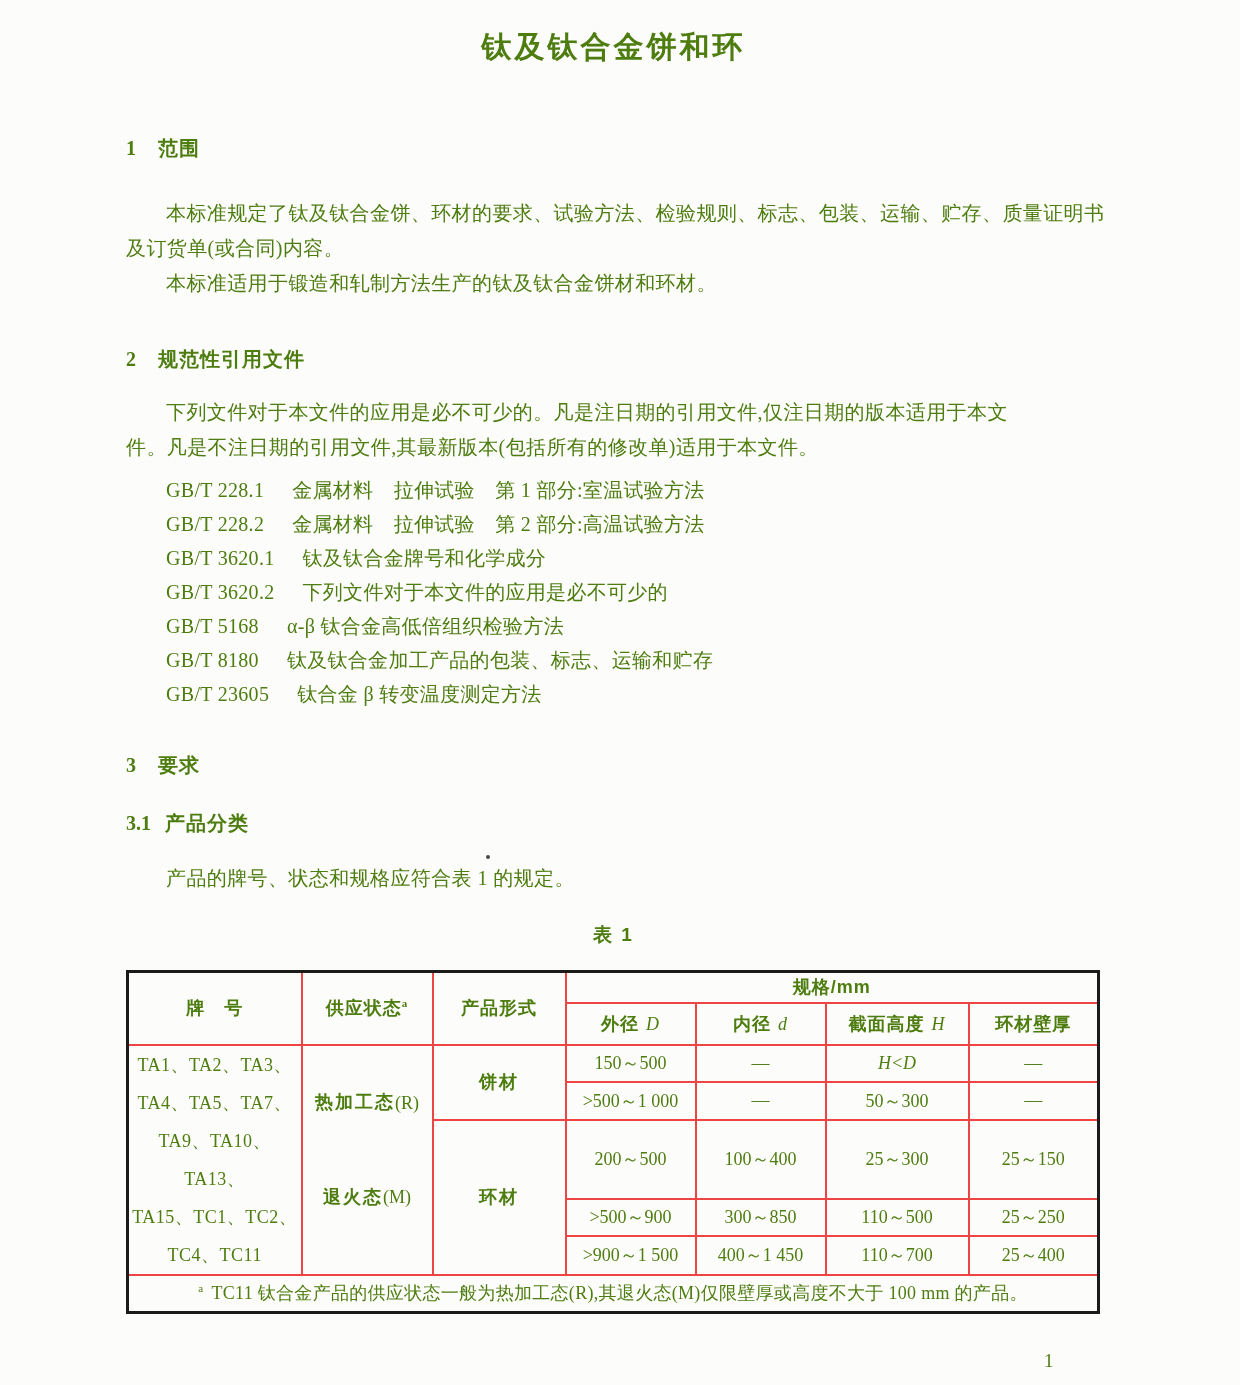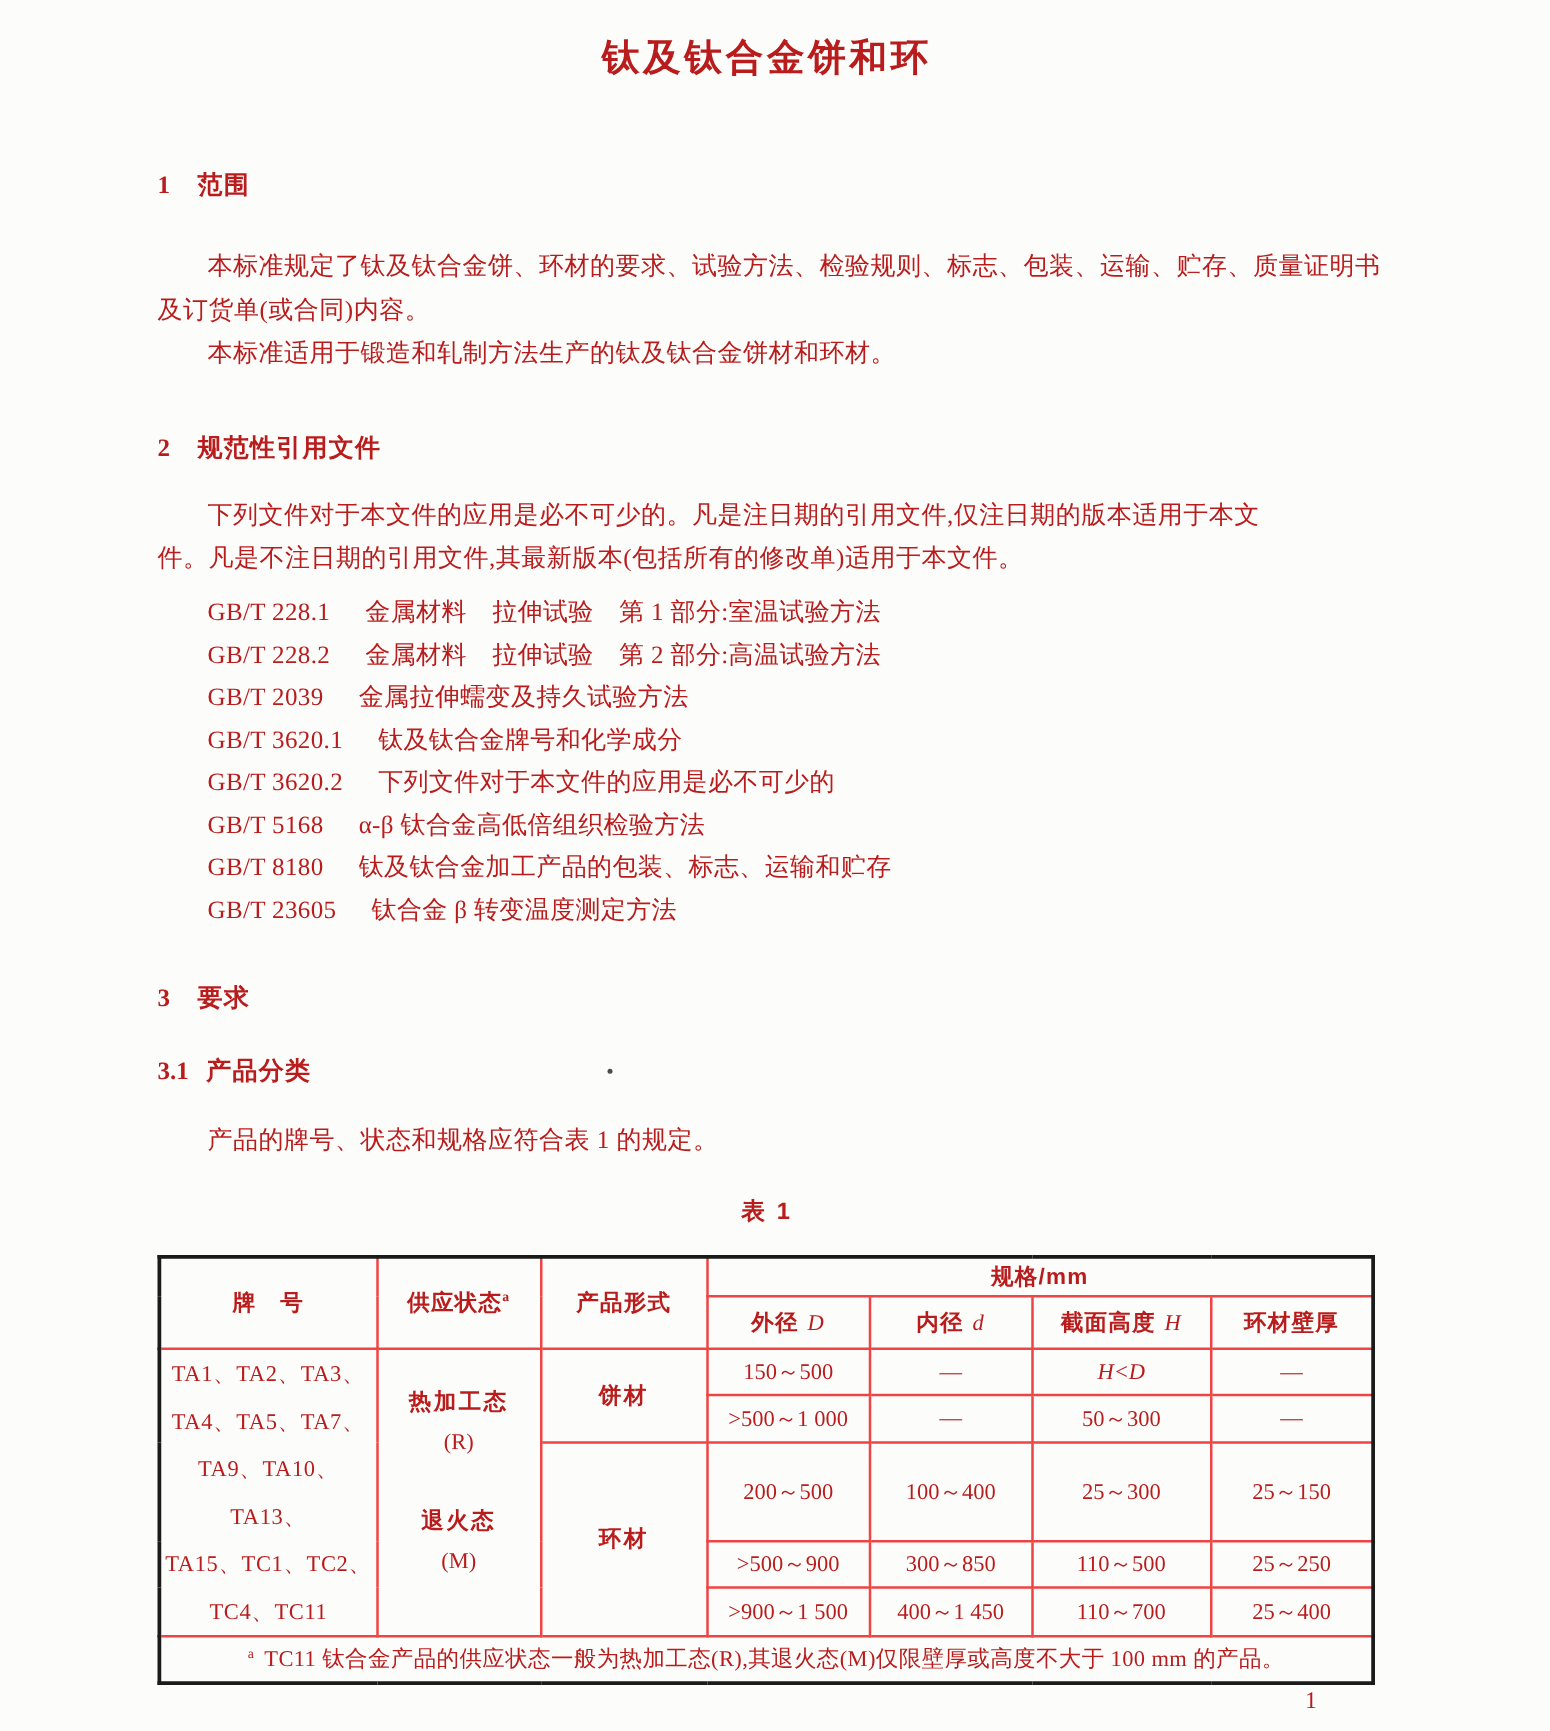--- a/index.html
+++ b/index.html
@@ -2,21 +2,21 @@
 <html><head>
 <meta charset="utf-8">
 <style>
   html, body { margin: 0; padding: 0; background: #e8e8e6; }
   .page {
     position: relative;
     width: 1240px;
     height: 1385px;
     margin: 0 auto;
     background: #fcfcfa;
-    color: #b91c1c;
+    color: #4d7c0f;
     box-sizing: border-box;
     padding: 14px 139px 0 126px;
     overflow: hidden;
     font-family: "Liberation Serif", "DejaVu Serif", serif;
   }
   .doc-title {
     margin-top: 14px;
     text-align: center;
     font-family: "Liberation Sans", "DejaVu Sans", sans-serif;
     font-weight: bold;
@@ -91,21 +91,21 @@
     font-weight: bold;
     font-size: 18px;
     letter-spacing: 1px;
   }
   td.hdr-bottom-thick { border-bottom: 2px solid #1b1b1b; }
   .hdr-sup { font-size: 11px; vertical-align: super; font-family: "Liberation Serif","DejaVu Serif",serif; }
   .var-i { font-style: italic; font-family: "Liberation Serif", "DejaVu Serif", serif; margin-left: 7px; font-weight: normal; font-size: 18px; }
   td.grade-cell div { line-height: 38px; font-size: 18px; letter-spacing: 0.5px; }
   td.supply-cell { padding: 0; }
   .supply-flex { display: flex; flex-direction: column; height: 100%; }
-  .supply-block { display: flex; flex-direction: column; justify-content: center; align-items: center; }
+  .supply-block { display: flex; justify-content: center; align-items: center; }
   .supply-block.hot { height: 75px; }
   .supply-block.annealed { height: 114px; }
   .supply-name {
     font-family: "Liberation Sans", "DejaVu Sans", sans-serif;
     font-weight: bold; font-size: 18px; line-height: 33px; letter-spacing: 2px;
   }
   .supply-code { font-size: 18px; line-height: 30px; }
   td.form-cell {
     font-family: "Liberation Sans", "DejaVu Sans", sans-serif;
     font-weight: bold; font-size: 18px; letter-spacing: 2px; margin-top: 32px;
@@ -157,21 +157,20 @@
   </div>
 
   <div class="refs-intro">
     <div class="body-line indent">下列文件对于本文件的应用是必不可少的。凡是注日期的引用文件,仅注日期的版本适用于本文</div>
     <div class="body-line">件。凡是不注日期的引用文件,其最新版本(包括所有的修改单)适用于本文件。</div>
   </div>
 
   <div class="ref-list">
     <div class="ref-item"><span class="ref-code">GB/T 228.1</span><span class="ref-title">金属材料　拉伸试验　第 1 部分:室温试验方法</span></div>
     <div class="ref-item"><span class="ref-code">GB/T 228.2</span><span class="ref-title">金属材料　拉伸试验　第 2 部分:高温试验方法</span></div>
-    <div class="ref-item"><span class="ref-code">GB/T 2039</span><span class="ref-title">金属拉伸蠕变及持久试验方法</span></div>
     <div class="ref-item"><span class="ref-code">GB/T 3620.1</span><span class="ref-title">钛及钛合金牌号和化学成分</span></div>
     <div class="ref-item"><span class="ref-code">GB/T 3620.2</span><span class="ref-title">下列文件对于本文件的应用是必不可少的</span></div>
     <div class="ref-item"><span class="ref-code">GB/T 5168</span><span class="ref-title">α-β 钛合金高低倍组织检验方法</span></div>
     <div class="ref-item"><span class="ref-code">GB/T 8180</span><span class="ref-title">钛及钛合金加工产品的包装、标志、运输和贮存</span></div>
     <div class="ref-item"><span class="ref-code">GB/T 23605</span><span class="ref-title">钛合金 β 转变温度测定方法</span></div>
   </div>
 
   <div class="sec-heading" id="heading-3">
     <span class="num">3</span><span>要求</span>
   </div>

